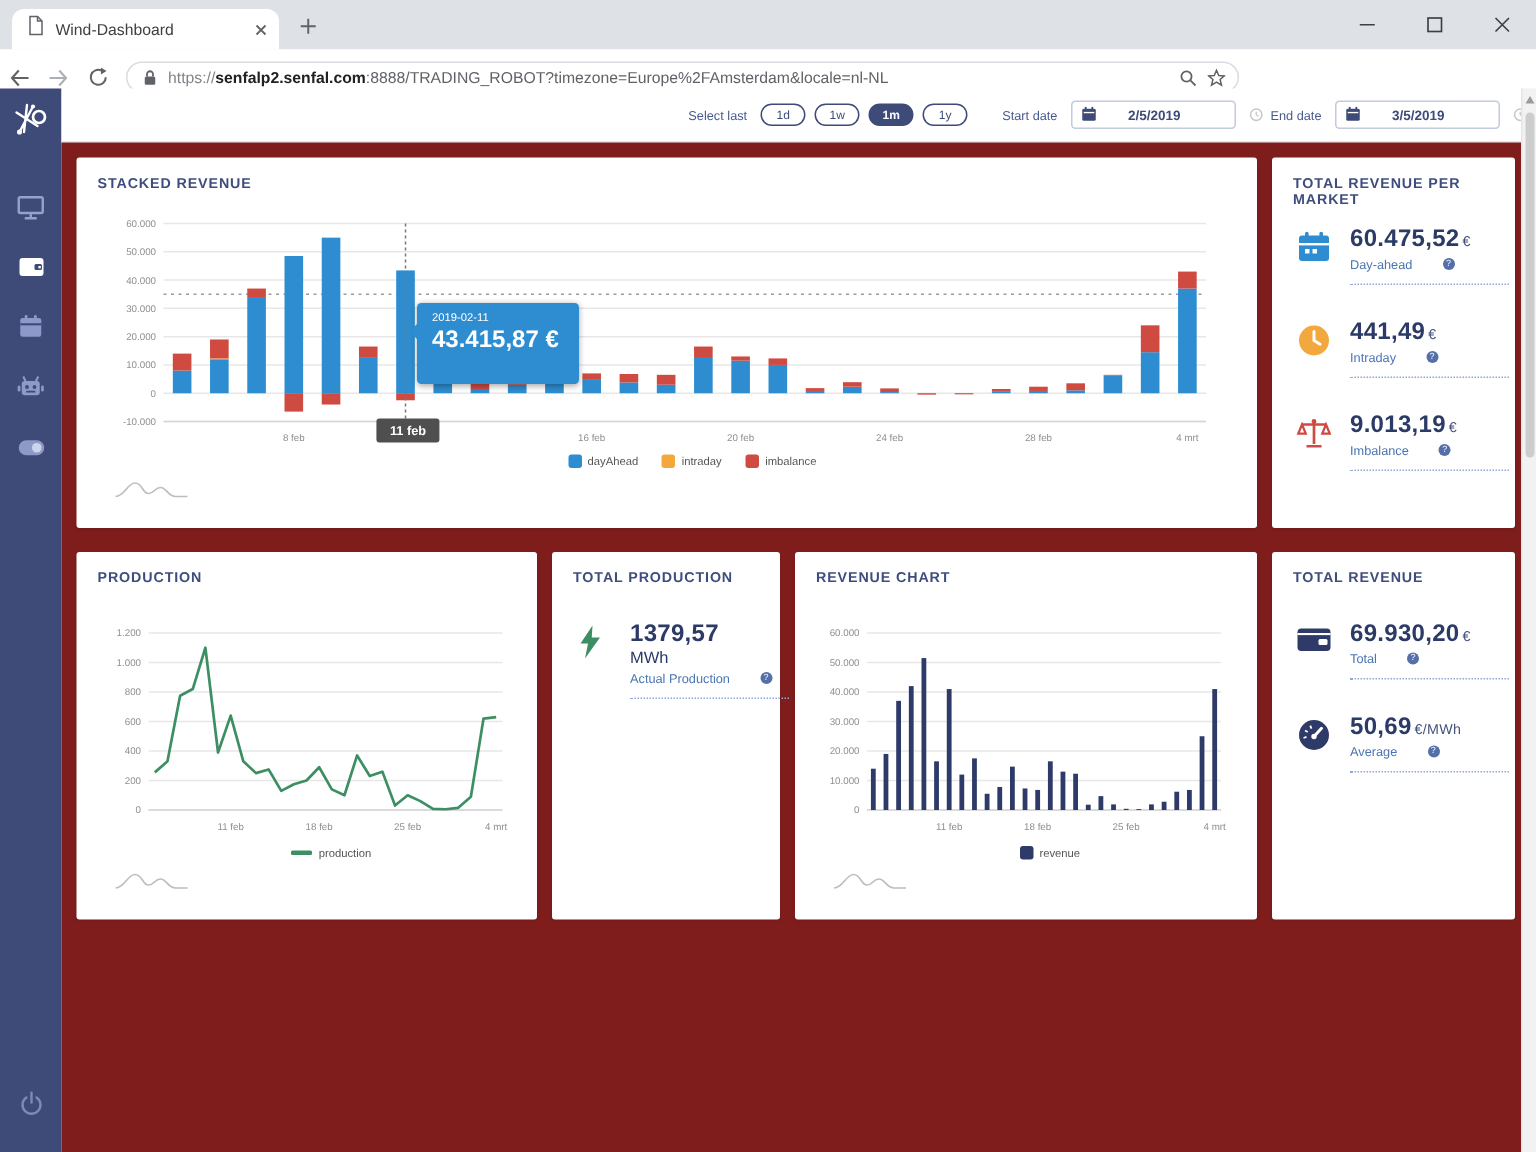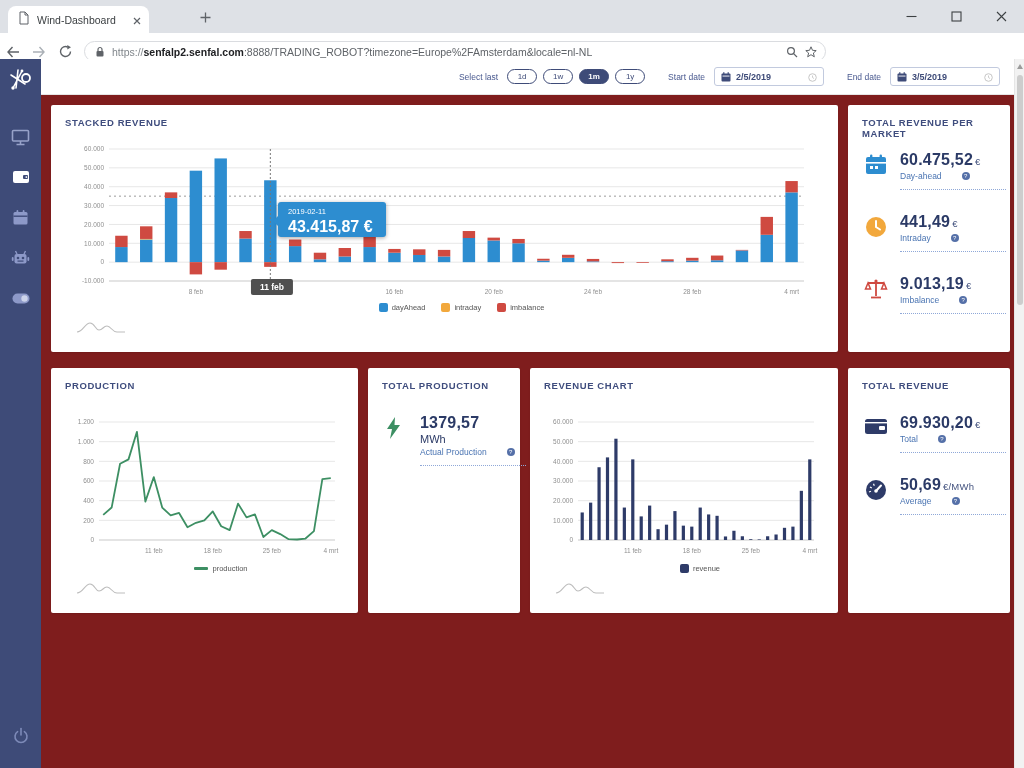--- a/index.html
+++ b/index.html
@@ -1,21 +1,21 @@
 <!DOCTYPE html>
 <html><head>
 <meta charset="utf-8">
 <style>
   *{margin:0;padding:0;box-sizing:border-box}
   body{font-family:"Liberation Sans",sans-serif;background:#888}
   #screen{position:relative;width:1024px;height:768px;overflow:hidden;background:#fff}
 
   
   #tabstrip{position:absolute;left:0;top:0;width:1024px;height:33px;background:#dee1e6}
-  .tab{position:absolute;left:8px;top:6px;width:141px;height:27px;background:#fff;border-radius:8px 8px 0 0;display:flex;align-items:center;padding:0 8px 0 10px;gap:7px}
+  .tab{position:absolute;left:8px;top:6px;width:178px;height:27px;background:#fff;border-radius:8px 8px 0 0;display:flex;align-items:center;padding:0 8px 0 10px;gap:7px}
   .tab-title{font-size:10.5px;color:#3c4043;flex:1;white-space:nowrap;overflow:hidden}
   .newtab-btn{position:absolute;left:196px;top:8px;width:18px;height:18px;display:flex;align-items:center;justify-content:center}
   .win-controls{position:absolute;right:0;top:0;height:33px;display:flex}
   .win-btn{width:45px;height:33px;display:flex;align-items:center;justify-content:center}
   #toolbar{position:absolute;left:0;top:33px;width:1024px;height:38px;background:#fff;border-bottom:1px solid #dcdfe3;display:flex;align-items:center}
   .nav-btn{width:26px;height:24px;display:flex;align-items:center;justify-content:center}
   #omnibox{margin-left:6px;width:742px;height:21px;border:1px solid #dadce0;border-radius:11px;background:#fff;display:flex;align-items:center;padding:0 8px 0 10px;gap:7px}
   .url-text{font-size:10.5px;flex:1;white-space:nowrap;overflow:hidden}
   .url-scheme{color:#80868b}
   .url-host{color:#202124;font-weight:bold}
@@ -25,21 +25,21 @@
   
   #sidebar{position:absolute;left:0;top:59px;width:41px;height:709px;background:#3e4b78;display:flex;flex-direction:column;align-items:center}
   #logo{margin-top:8px;margin-bottom:22px}
   .side-icon{width:41px;height:40px;display:flex;align-items:center;justify-content:center}
   #side-power{margin-top:auto;margin-bottom:10px}
   #app-header{position:absolute;left:41px;top:59px;width:975px;height:36px;background:#fff;border-bottom:1px solid #e6e6e6;display:flex;align-items:center;justify-content:flex-end;padding-right:16px;gap:9px}
   .hdr-label{font-size:8.5px;color:#49598f}
   .pill{min-width:30px;height:15px;line-height:13px;border:1px solid #3e4b78;border-radius:9px;color:#3e4b78;font-size:8px;text-align:center;padding:0 6px;background:#fff}
   .pill.active{background:#3e4b78;color:#fff;font-weight:bold}
   .pill-group{display:flex;gap:6px;margin-right:14px}
-  .date-box{width:110px;height:19px;border:1px solid #c2cade;border-radius:3px;background:#fff;display:flex;align-items:center;padding:0 6px;gap:5px;margin-right:14px}
+  .date-box{width:110px;height:19px;border:1px solid #c2cade;border-radius:3px;background:#fff;display:flex;align-items:center;padding:0 6px;gap:21px;margin-right:14px}
   .date-box:last-child{margin-right:0}
   .date-box input{border:none;outline:none;width:60px;font-size:9px;color:#3e4b78;font-weight:bold;font-family:"Liberation Sans",sans-serif;background:transparent}
   .date-clock{margin-left:auto}
 
   
   #content{position:absolute;left:41px;top:95px;width:973px;height:673px;background:#7f1d1d}
   .panel{position:absolute;background:#fff;border-radius:2px;box-shadow:0 1px 2px rgba(0,0,0,.10)}
   .panel-title{position:absolute;left:14px;top:12px;font-size:9.5px;font-weight:bold;letter-spacing:.6px;color:#3f4d7e}
   #panel-stacked{left:10px;top:10px;width:787px;height:247px}
   #panel-market{left:807px;top:10px;width:162px;height:247px}
@@ -55,21 +55,21 @@
   #chart-revenue{left:14px;top:48px}
   .legend{position:absolute;display:flex;justify-content:center;gap:16px;font-size:7.5px;color:#555}
   #legend-stacked{left:58px;top:198px;width:705px}
   #legend-production{left:46px;top:196px;width:248px}
   #legend-revenue{left:46px;top:196px;width:248px}
   .lg-item{display:flex;align-items:center;gap:4px}
   .lg-swatch{width:9px;height:9px;border-radius:2px;display:inline-block}
   .lg-swatch.lg-line{width:14px;height:2.5px;border-radius:1px}
   .sparkline{position:absolute;left:24px;bottom:14px}
 
-  .hc-tooltip{position:absolute;left:227px;top:97px;background:#2d8dd0;color:#fff;border-radius:3px;padding:5px 13px 1px 10px;box-shadow:0 1px 4px rgba(0,0,0,.35);z-index:3}
+  .hc-tooltip{position:absolute;left:227px;top:97px;background:#2d8dd0;color:#fff;border-radius:3px;padding:5px 13px 20px 10px;box-shadow:0 1px 4px rgba(0,0,0,.35);z-index:3}
   .hc-tooltip::before{content:"";position:absolute;left:-5px;top:14px;border:5px solid transparent;border-right-color:#2d8dd0;border-left:0}
   .tt-date{font-size:7.5px;margin-bottom:2px}
   .tt-value{font-size:16px;font-weight:bold}
   .hover-x-label{position:absolute;left:221px;top:174px;transform:translateX(-50%);background:#4f4f4f;color:#fff;font-size:8.5px;font-weight:bold;padding:3px 9px;border-radius:2px;z-index:3;white-space:nowrap}
 
   .metric{display:flex;gap:10px;margin:0 0 23px 16px}
   .metrics-block{padding-top:46px}
   .m-icon{width:26px;flex:none;padding-top:2px}
   .m-value{font-size:16px;font-weight:bold;color:#2b3a66;letter-spacing:.2px;white-space:nowrap}
   .m-unit{font-size:9.5px;font-weight:normal;color:#44537f;margin-left:2px}

